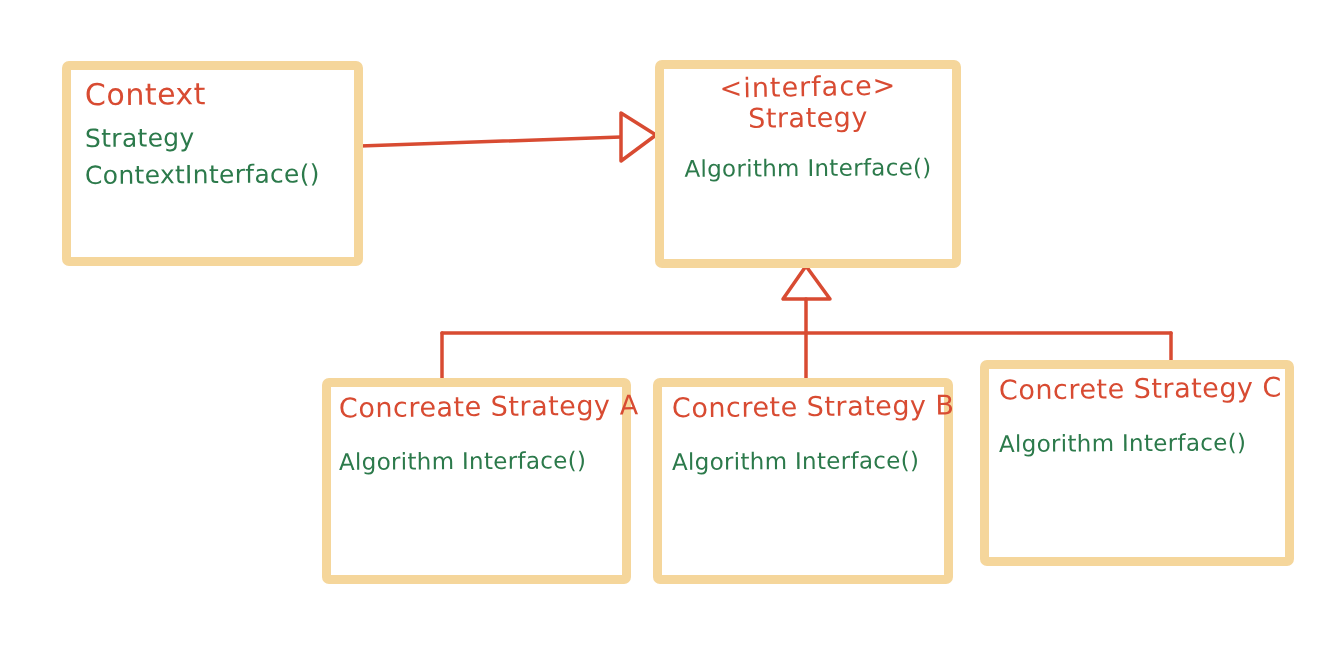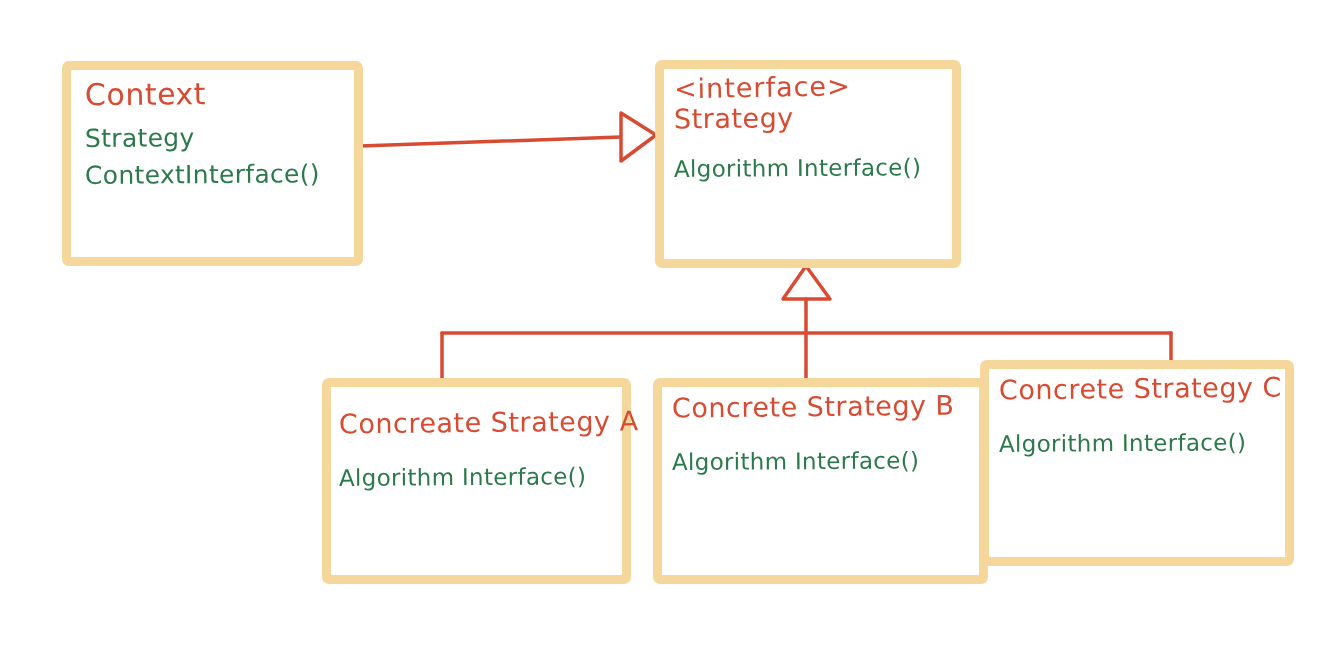--- a/index.html
+++ b/index.html
@@ -18,23 +18,23 @@
     pointer-events: none;
   }
   .node {
     position: absolute;
     box-sizing: border-box;
     border: 9px solid #f5d69b;
     border-radius: 7px;
     background: #ffffff;
   }
   .node-context           { left: 62px;  top: 61px;  width: 301px; height: 205px; padding: 6px 14px; }
-  .node-strategy-interface{ left: 655px; top: 60px;  width: 306px; height: 208px; padding: 2px 10px; }
-  .node-concrete-a        { left: 322px; top: 378px; width: 309px; height: 206px; padding: 20px 8px; }
-  .node-concrete-b        { left: 653px; top: 378px; width: 335px; height: 206px; padding: 4px 10px; }
+  .node-strategy-interface{ left: 655px; top: 60px;  width: 306px; height: 208px; padding: 2px 10px; text-align: center; }
+  .node-concrete-a        { left: 322px; top: 378px; width: 309px; height: 206px; padding: 4px 8px; }
+  .node-concrete-b        { left: 653px; top: 378px; width: 300px; height: 206px; padding: 4px 10px; }
   .node-concrete-c        { left: 980px; top: 360px; width: 314px; height: 206px; padding: 4px 10px; }
 
   .class-name {
     color: #d84b32;
     font-size: 27px;
     letter-spacing: 0.5px;
     white-space: nowrap;
     transform: rotate(-0.6deg);
   }
   .node-context .class-name { font-size: 30px; }

